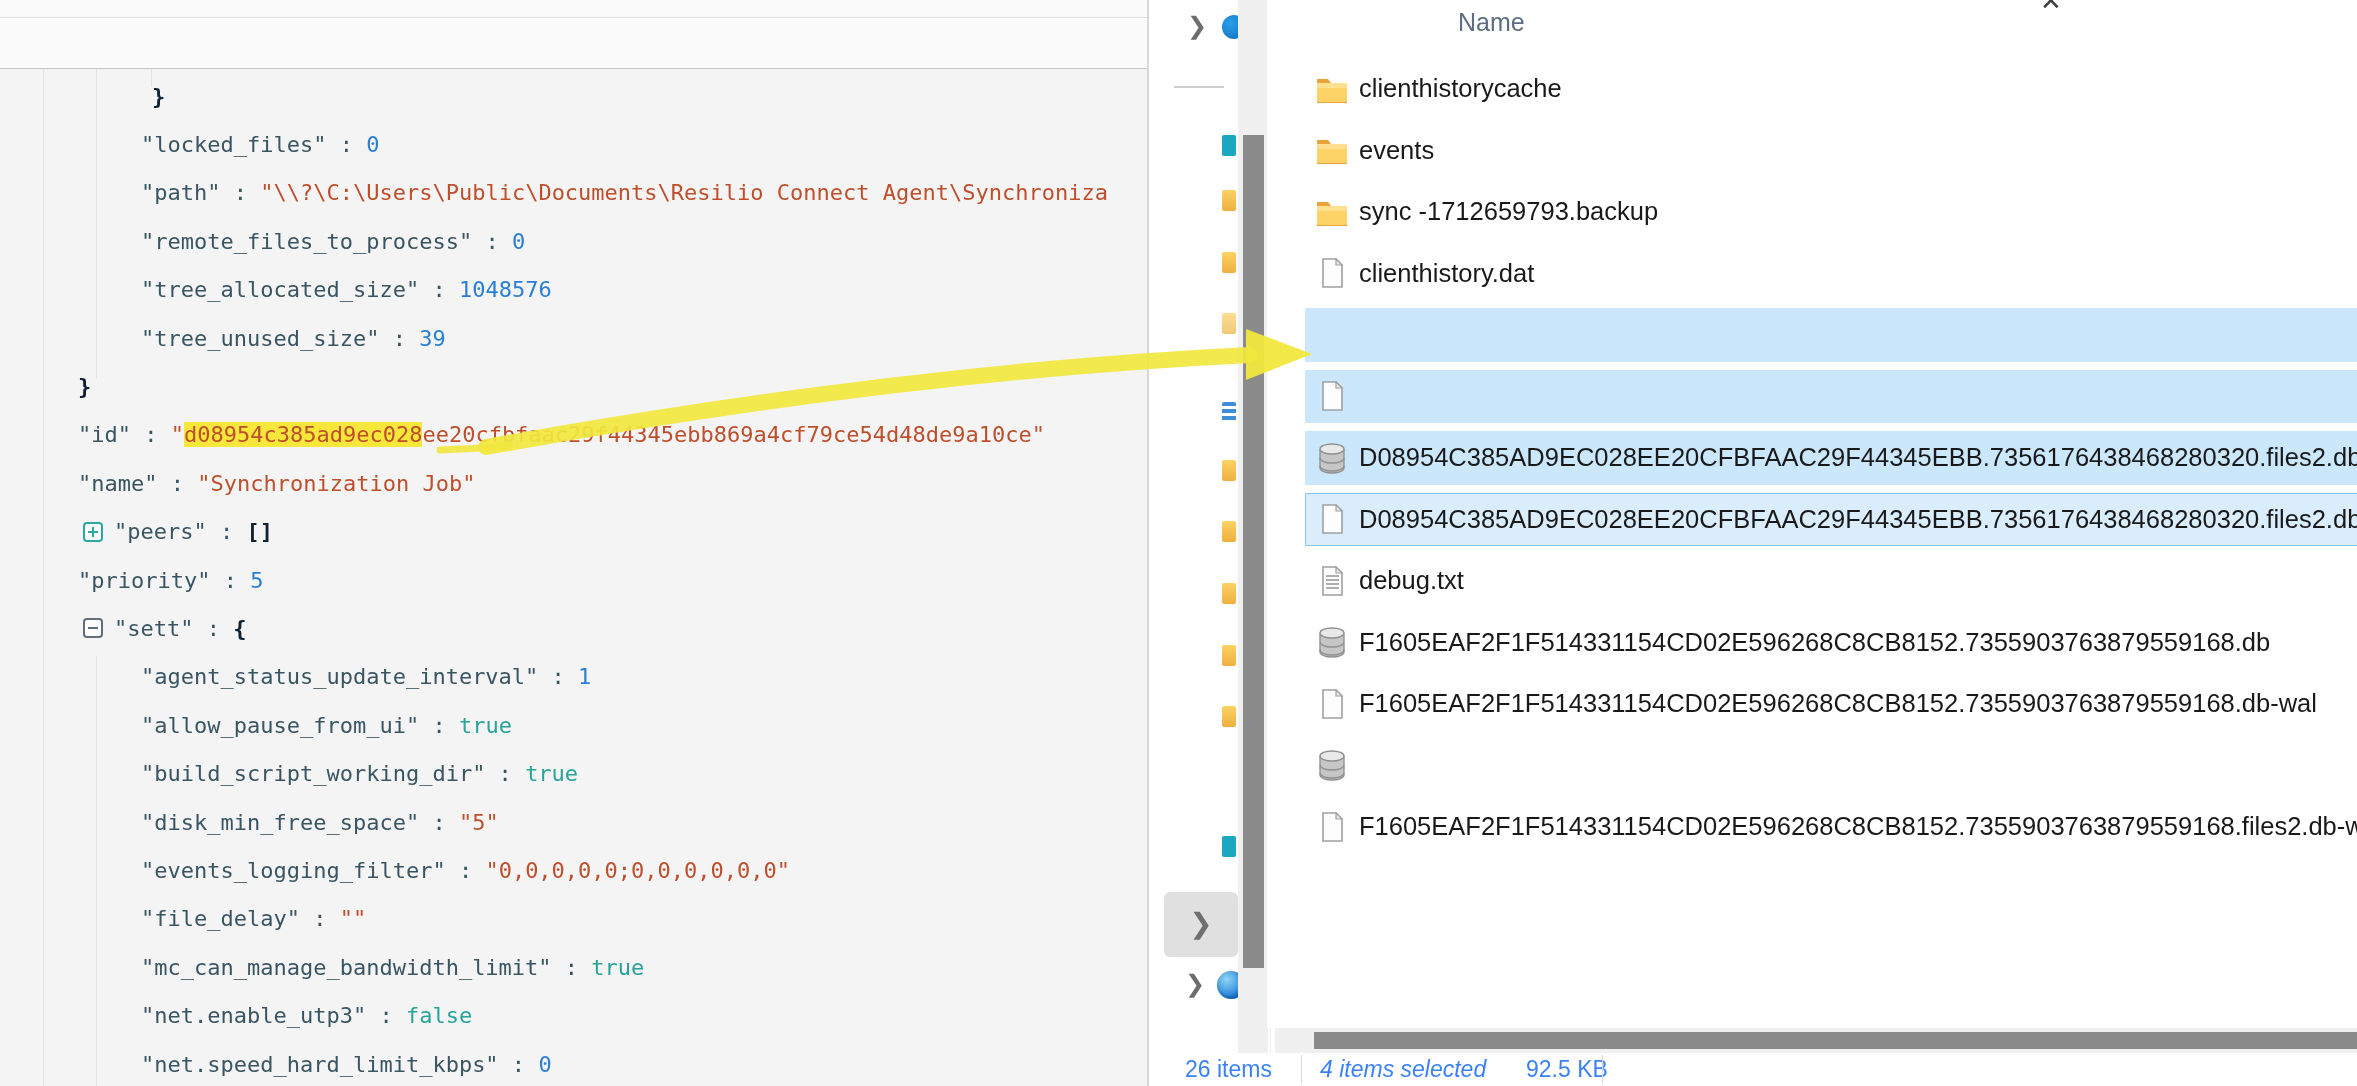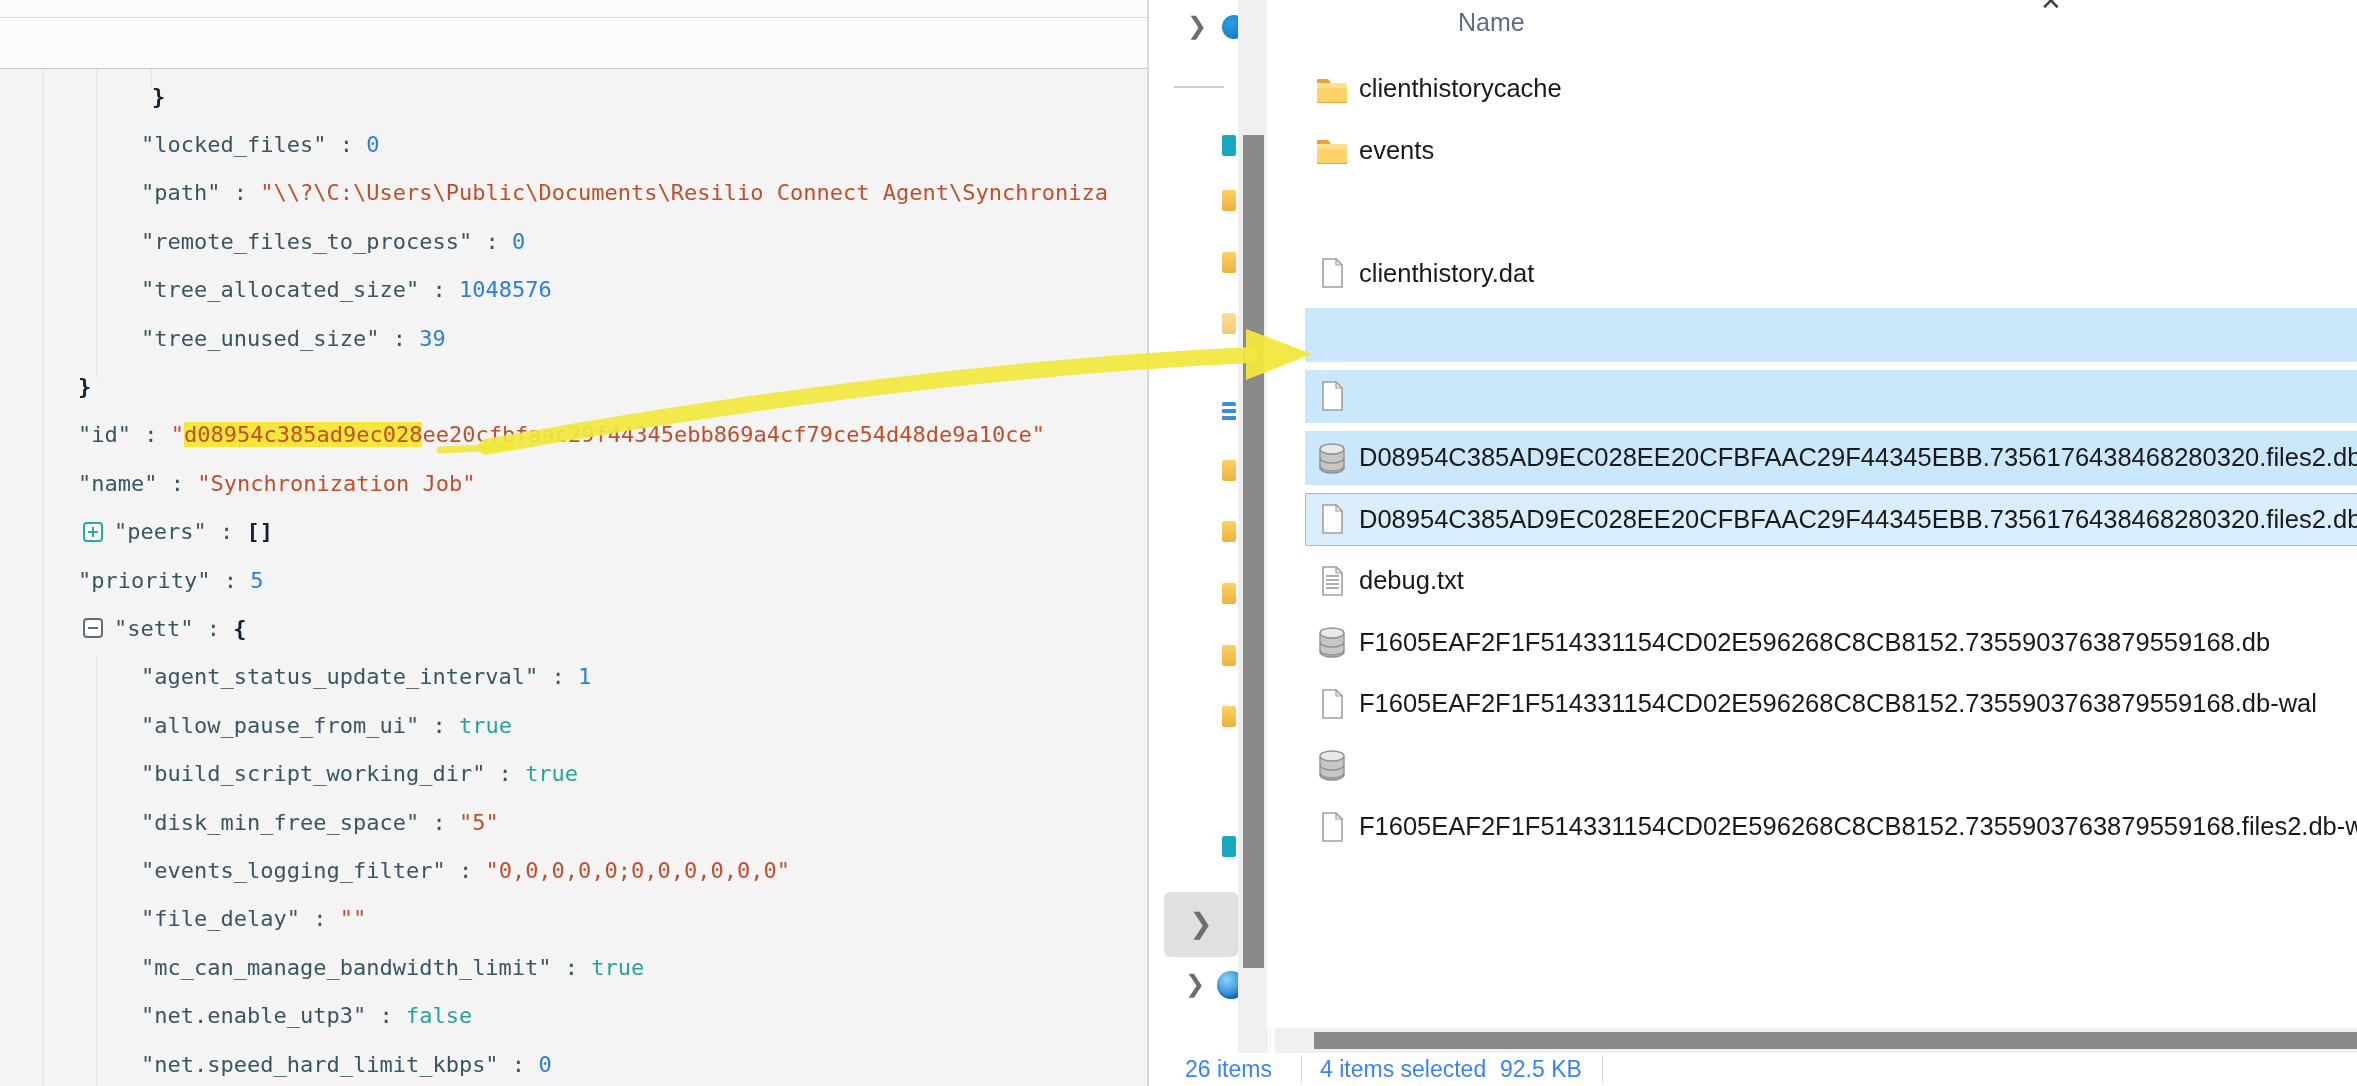--- a/index.html
+++ b/index.html
@@ -72,22 +72,22 @@
   .file-icon{width:34px;height:34px;flex:none;margin-right:10px;}
   .file-icon svg{width:34px;height:34px;display:block;}
   .file-name{font-size:25.5px;color:#191919;white-space:nowrap;}
   
   .hscroll{position:absolute;left:126px;right:0;top:1028px;height:25px;background:#f0f0f0;}
   .hthumb{position:absolute;left:39px;top:4px;right:-4px;height:17px;background:#8a8a8a;}
   
   .statusbar{position:absolute;left:0;right:0;top:1053px;height:33px;background:#ffffff;}
   .statusbar .stat{position:absolute;top:3px;font-size:23px;color:#3b82f6;}
   .st-count{left:36px;}
-  .st-sel{left:171px;}
-  .st-size{left:351px;}
+  .st-sel{left:171px;font-style:italic;}
+  .st-size{left:377px;}
   .st-div{position:absolute;top:2px;width:1px;height:28px;background:#d9d9d9;}
   .div1{left:152px;} .div2{left:453px;}
   
   .arrow-svg{position:absolute;left:0;top:0;width:2357px;height:1086px;pointer-events:none;z-index:60;}
 </style>
 </head>
 <body>
 
 <div class="json-panel">
   <div class="jp-topstrip"></div>
@@ -173,20 +173,30 @@
                 <path d="M2 7h11l3 4h16v20H2z" fill="#e8a33b"></path>
                 <rect x="2" y="11" width="30" height="19" rx="1.5" fill="#fdd367"></rect>
                 <rect x="2" y="11" width="30" height="5" fill="#ffe08e"></rect>
               </svg>
             </span>
             <span class="file-name">events</span>
           </div>
         </div>
         <div class="file-row">
           <div class="row-band"></div>
+          <div class="row-inner">
+            <span class="file-icon">
+              <svg viewBox="0 0 34 34">
+                <path d="M2 7h11l3 4h16v20H2z" fill="#e8a33b"></path>
+                <rect x="2" y="11" width="30" height="19" rx="1.5" fill="#fdd367"></rect>
+                <rect x="2" y="11" width="30" height="5" fill="#ffe08e"></rect>
+              </svg>
+            </span>
+            <span class="file-name">sync -1712659793.backup</span>
+          </div>
         </div>
         <div class="file-row">
           <div class="row-band"></div>
           <div class="row-inner">
             <span class="file-icon">
               <svg viewBox="0 0 34 34">
                 <path d="M8 3h13l6 6v22H8z" fill="#fdfdfd" stroke="#a0a0a0" stroke-width="1.6"></path>
                 <path d="M21 3l6 6h-6z" fill="#ececec" stroke="#a0a0a0" stroke-width="1.2"></path>
               </svg>
             </span>

